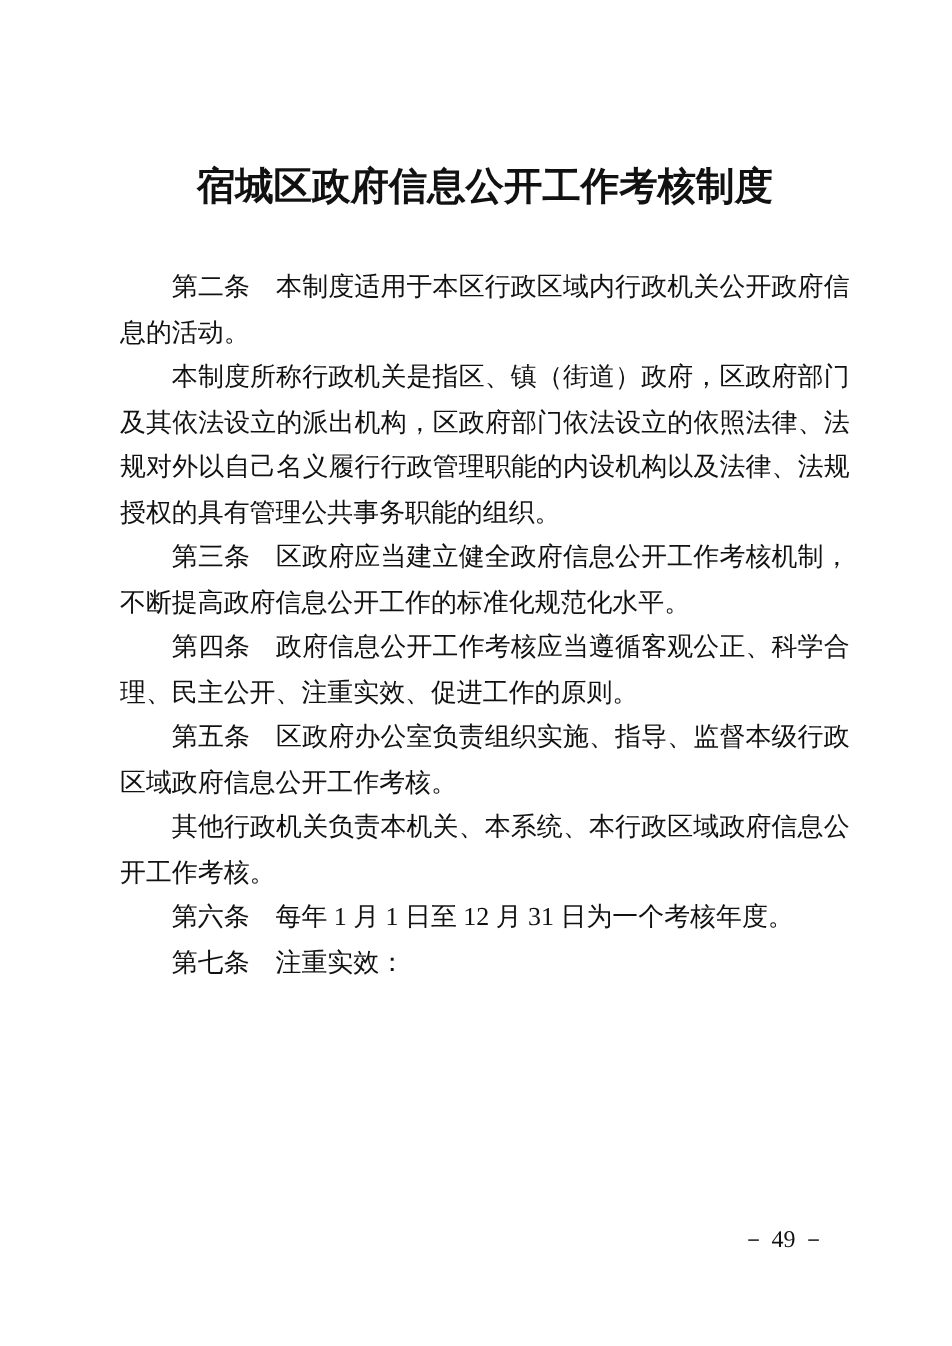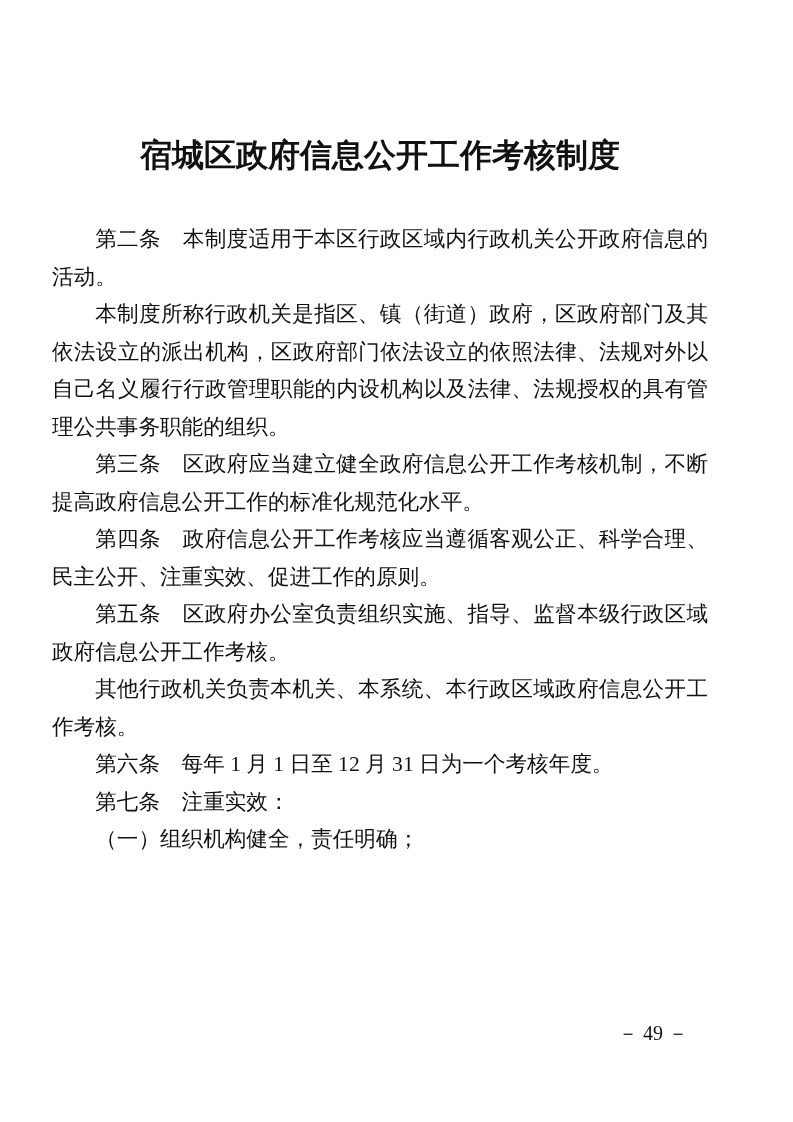--- a/index.html
+++ b/index.html
@@ -16,21 +16,21 @@
     background: var(--bg);
     position: relative;
     overflow: hidden;
   }
   .page {
     position: absolute;
     inset: 0;
   }
   
   .doc {
-    padding: 130px 85px 0 52px;
+    padding: 130px 85px 0 100px;
   }
   .doc-title {
     margin: 0;
     font-family: "Liberation Sans", "DejaVu Sans", sans-serif;
     font-weight: 700;
     font-size: 32px;
     line-height: 50px;
     text-align: center;
     color: var(--text);
     letter-spacing: 0px;
@@ -69,17 +69,16 @@
     <h1 class="doc-title">宿城区政府信息公开工作考核制度</h1>
     <div class="doc-body">
       <p>第二条　本制度适用于本区行政区域内行政机关公开政府信息的活动。</p>
       <p>本制度所称行政机关是指区、镇（街道）政府，区政府部门及其依法设立的派出机构，区政府部门依法设立的依照法律、法规对外以自己名义履行行政管理职能的内设机构以及法律、法规授权的具有管理公共事务职能的组织。</p>
       <p>第三条　区政府应当建立健全政府信息公开工作考核机制，不断提高政府信息公开工作的标准化规范化水平。</p>
       <p>第四条　政府信息公开工作考核应当遵循客观公正、科学合理、民主公开、注重实效、促进工作的原则。</p>
       <p>第五条　区政府办公室负责组织实施、指导、监督本级行政区域政府信息公开工作考核。</p>
       <p>其他行政机关负责本机关、本系统、本行政区域政府信息公开工作考核。</p>
       <p>第六条　每年 1 月 1 日至 12 月 31 日为一个考核年度。</p>
       <p>第七条　注重实效：</p>
-      <p>（一）组织机构健全，责任明确；</p>
     </div>
   </div>
   <div class="page-number">－ 49 －</div>
 </div>
 
 </body></html>

